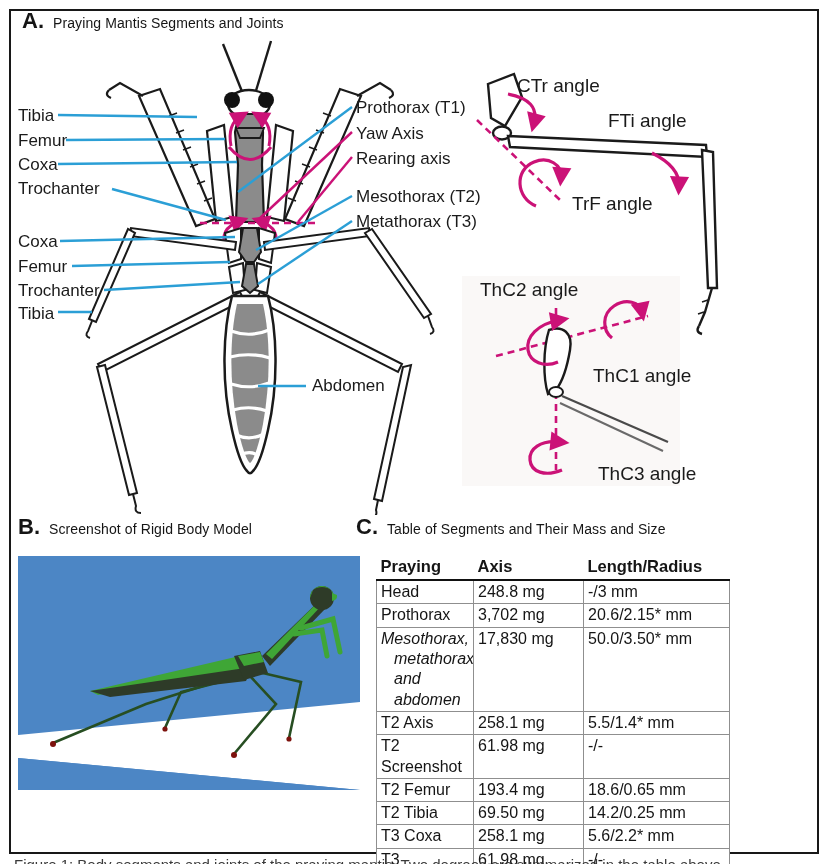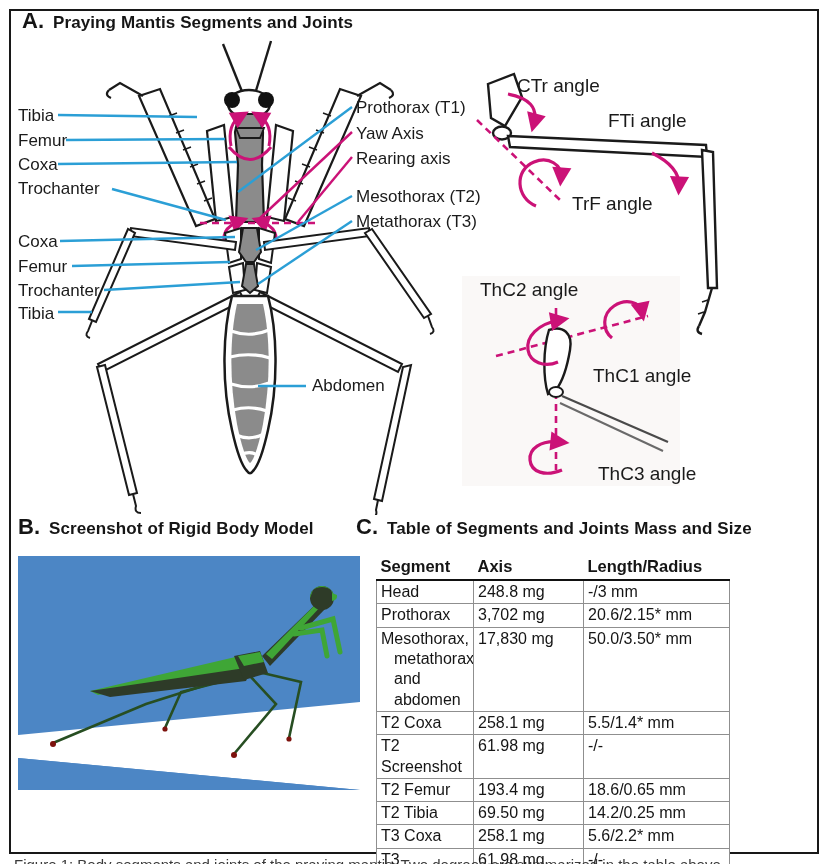--- a/index.html
+++ b/index.html
@@ -1,31 +1,31 @@
 <!DOCTYPE html>
 <html><head>
 <meta charset="utf-8">
 <style>
   html,body{margin:0;padding:0;background:#fff;}
   #stage{position:relative;width:825px;height:864px;overflow:hidden;background:#fff;
          font-family:"Liberation Sans",sans-serif;color:#151515;}
   .frame{position:absolute;left:9px;top:9px;width:806px;height:841px;border:2px solid #181818;}
   .panel-title{position:absolute;display:flex;gap:9px;align-items:baseline;font-weight:600;}
   .panel-letter{font-size:22px;font-weight:600;}
-  .panel-text{font-size:17px;font-weight:700;letter-spacing:.1px;}
+  .panel-text{font-size:14px;font-weight:400;letter-spacing:.1px;}
   svg text{font-family:"Liberation Sans",sans-serif;}
   .lbl{font-size:17px;fill:#1a1a1a;}
   .ang{font-size:19px;fill:#1a1a1a;font-weight:500;}
   .seg-table{position:absolute;left:376px;top:556px;width:353px;border-collapse:collapse;
              table-layout:fixed;font-size:16px;background:#fff;}
   .seg-table th{text-align:left;font-weight:700;font-size:16.5px;padding:1px 0 3px 4px;
                 border-bottom:2.5px solid #111;}
   .seg-table td{border:1.5px solid #8f8f8f;padding:1px 2px 1px 4px;line-height:1.27;
                 vertical-align:top;overflow:hidden;}
-  .seg-table td.wrap{padding-left:17px;text-indent:-13px;}
+  .seg-table td.wrap{padding-left:17px;text-indent:-13px;font-style:italic;}
   .caption{position:absolute;left:14px;top:856px;font-size:15px;color:#3a3a3a;white-space:nowrap;}
 </style>
 </head>
 <body>
 
 <div id="stage">
 
   <div class="frame"></div>
 
   <div class="panel-title" style="left:22px;top:8px;">
@@ -217,21 +217,21 @@
     <text class="ang" x="598" y="480">ThC3 angle</text>
   </svg>
 
   <div class="panel-title" style="left:18px;top:514px;">
     <span class="panel-letter">B.</span>
     <span class="panel-text">Screenshot of Rigid Body Model</span>
   </div>
 
   <div class="panel-title" style="left:356px;top:514px;">
     <span class="panel-letter">C.</span>
-    <span class="panel-text">Table of Segments and Joints Mass and Size</span>
+    <span class="panel-text">Table of Segments and Their Mass and Size</span>
   </div>
 
   <svg width="342" height="234" viewBox="0 0 342 234" style="position:absolute;left:18px;top:556px;">
     <rect x="0" y="0" width="342" height="234" fill="#4c86c5"></rect>
     <polygon points="0,179 342,146 342,234 0,202" fill="#ffffff"></polygon>
     <polygon points="0,202 342,234 0,234" fill="#4c86c5"></polygon>
 
     <g stroke="#274e22" stroke-width="2.6" fill="none">
       <polyline points="210,122 128,148 35,187"></polyline>
       <polyline points="218,122 163,136 147,172"></polyline>
@@ -267,21 +267,21 @@
   </svg>
 
   <table class="seg-table">
     <colgroup>
         <col style="width:97px">
         <col style="width:110px">
         <col style="width:146px">
       </colgroup>
     <thead>
       <tr>
-        <th>Segment</th>
+        <th>Praying</th>
         <th>Axis</th>
         <th>Length/Radius</th>
       </tr>
     </thead>
     <tbody>
       <tr>
           <td>Head</td>
           <td>248.8 mg</td>
           <td>-/3 mm</td>
         </tr>
@@ -289,21 +289,21 @@
           <td>Prothorax</td>
           <td>3,702 mg</td>
           <td>20.6/2.15* mm</td>
         </tr>
       <tr>
           <td class="wrap">Mesothorax, metathorax and abdomen</td>
           <td>17,830 mg</td>
           <td>50.0/3.50* mm</td>
         </tr>
       <tr>
-          <td>T2 Coxa</td>
+          <td>T2 Axis</td>
           <td>258.1 mg</td>
           <td>5.5/1.4* mm</td>
         </tr>
       <tr>
           <td>T2 Screenshot</td>
           <td>61.98 mg</td>
           <td>-/-</td>
         </tr>
       <tr>
           <td>T2 Femur</td>

